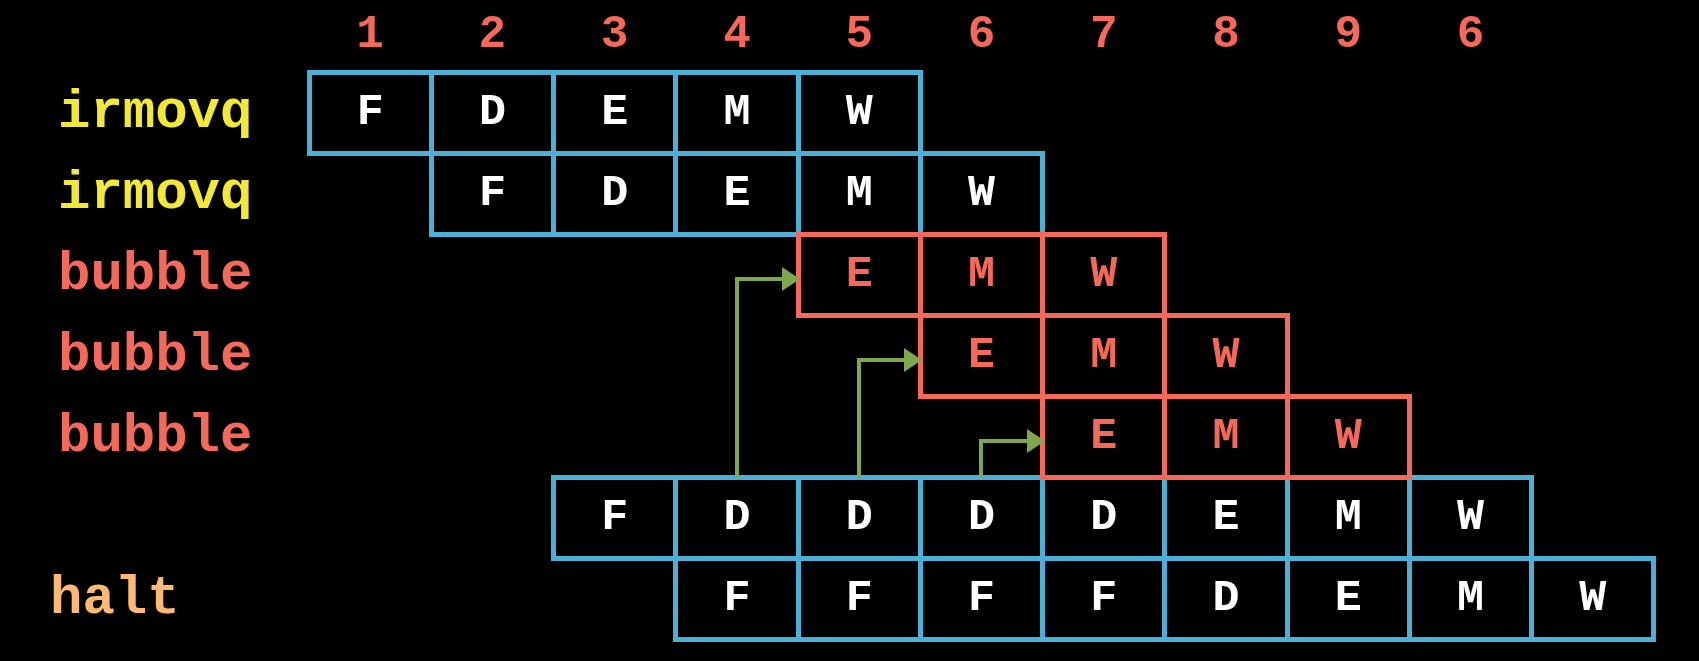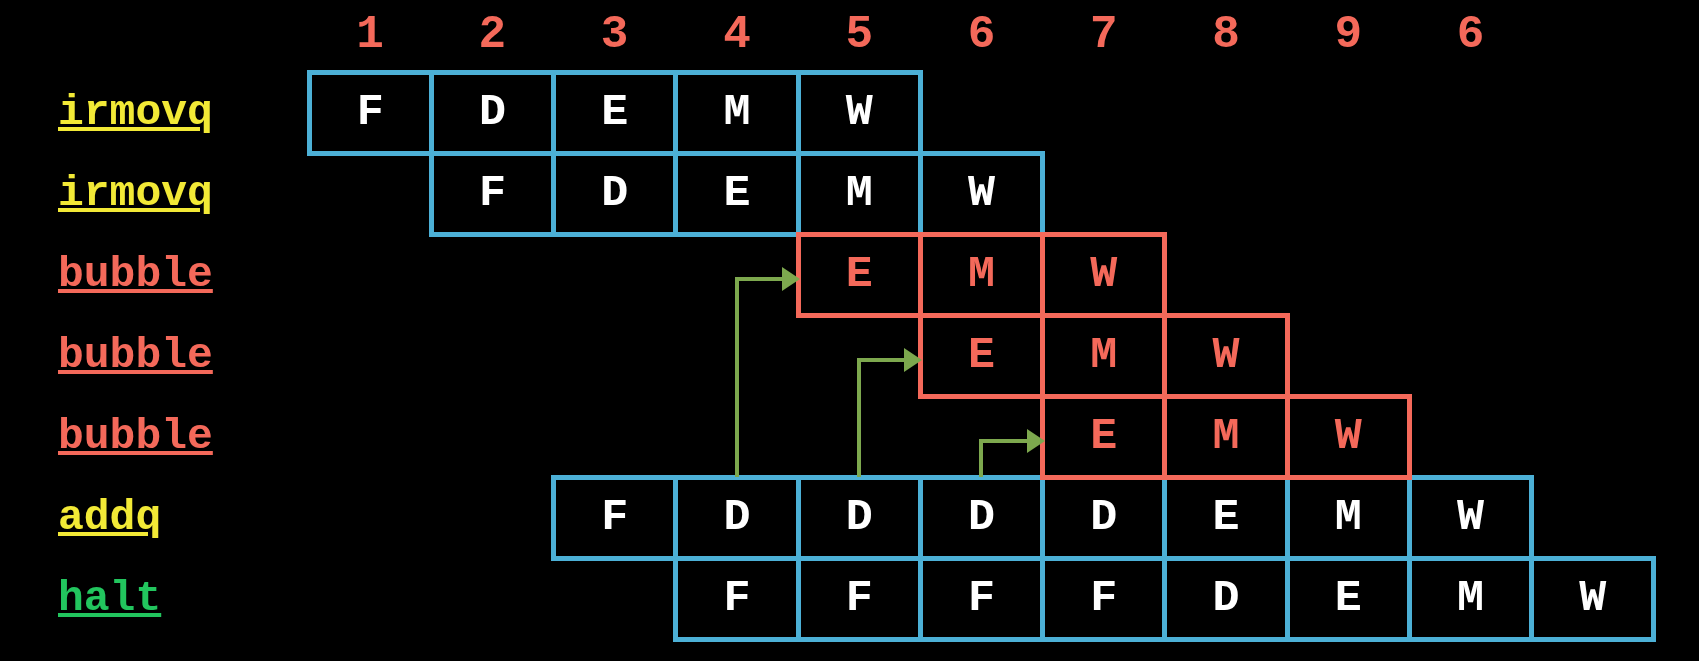--- a/index.html
+++ b/index.html
@@ -12,23 +12,22 @@
     font-weight:700;
   }
   .abs{position:absolute;}
   .cycle-label{
     text-align:center;
     font-size:46px;
     line-height:58px;
     height:58px;
   }
   .row-label{
-    font-size:43px;
+    font-size:54px;
     text-align:left;
-    text-decoration:underline;
   }
   .pipe-box{
     box-sizing:border-box;
     background:transparent;
   }
   .stage-letter{
     text-align:center;
     font-size:45px;
   }
   .divider{position:absolute;top:0;bottom:0;width:5px;}
@@ -52,22 +51,21 @@
     <div class="abs cycle-label" style="left: 920.35px; top: 6px; width: 122.27px; color: rgb(244, 105, 90);">6</div>
     <div class="abs cycle-label" style="left: 1042.62px; top: 6px; width: 122.27px; color: rgb(244, 105, 90);">7</div>
     <div class="abs cycle-label" style="left: 1164.89px; top: 6px; width: 122.27px; color: rgb(244, 105, 90);">8</div>
     <div class="abs cycle-label" style="left: 1287.16px; top: 6px; width: 122.27px; color: rgb(244, 105, 90);">9</div>
     <div class="abs cycle-label" style="left: 1409.43px; top: 6px; width: 122.27px; color: rgb(244, 105, 90);">6</div>
     <div class="abs row-label" style="left: 58px; top: 72px; height: 81px; line-height: 81px; color: rgb(242, 233, 54);">irmovq</div>
     <div class="abs row-label" style="left: 58px; top: 153px; height: 81px; line-height: 81px; color: rgb(242, 233, 54);">irmovq</div>
     <div class="abs row-label" style="left: 58px; top: 234px; height: 81px; line-height: 81px; color: rgb(244, 105, 90);">bubble</div>
     <div class="abs row-label" style="left: 58px; top: 315px; height: 81px; line-height: 81px; color: rgb(244, 105, 90);">bubble</div>
     <div class="abs row-label" style="left: 58px; top: 396px; height: 81px; line-height: 81px; color: rgb(244, 105, 90);">bubble</div>
-    <div class="abs row-label" style="left: 58px; top: 477px; height: 81px; line-height: 81px; color: rgb(242, 233, 54);">addq</div>
-    <div class="abs row-label" style="left: 58px; top: 558px; height: 81px; line-height: 81px; color: #22c55e;">halt</div>
+    <div class="abs row-label" style="left: 50px; top: 558px; height: 81px; line-height: 81px; color: #fdba74;">halt</div>
     <div class="abs pipe-box" style="left: 306.5px; top: 69.5px; width: 616.35px; height: 86px; border: 5px solid rgb(76, 176, 214);">
       <div class="divider" style="left: 117.27px; background: rgb(76, 176, 214);"></div>
       <div class="divider" style="left: 239.54px; background: rgb(76, 176, 214);"></div>
       <div class="divider" style="left: 361.81px; background: rgb(76, 176, 214);"></div>
       <div class="divider" style="left: 484.08px; background: rgb(76, 176, 214);"></div>
     </div>
     <div class="abs pipe-box" style="left: 428.77px; top: 150.5px; width: 616.35px; height: 86px; border: 5px solid rgb(76, 176, 214);">
       <div class="divider" style="left: 117.27px; background: rgb(76, 176, 214);"></div>
       <div class="divider" style="left: 239.54px; background: rgb(76, 176, 214);"></div>
       <div class="divider" style="left: 361.81px; background: rgb(76, 176, 214);"></div>

